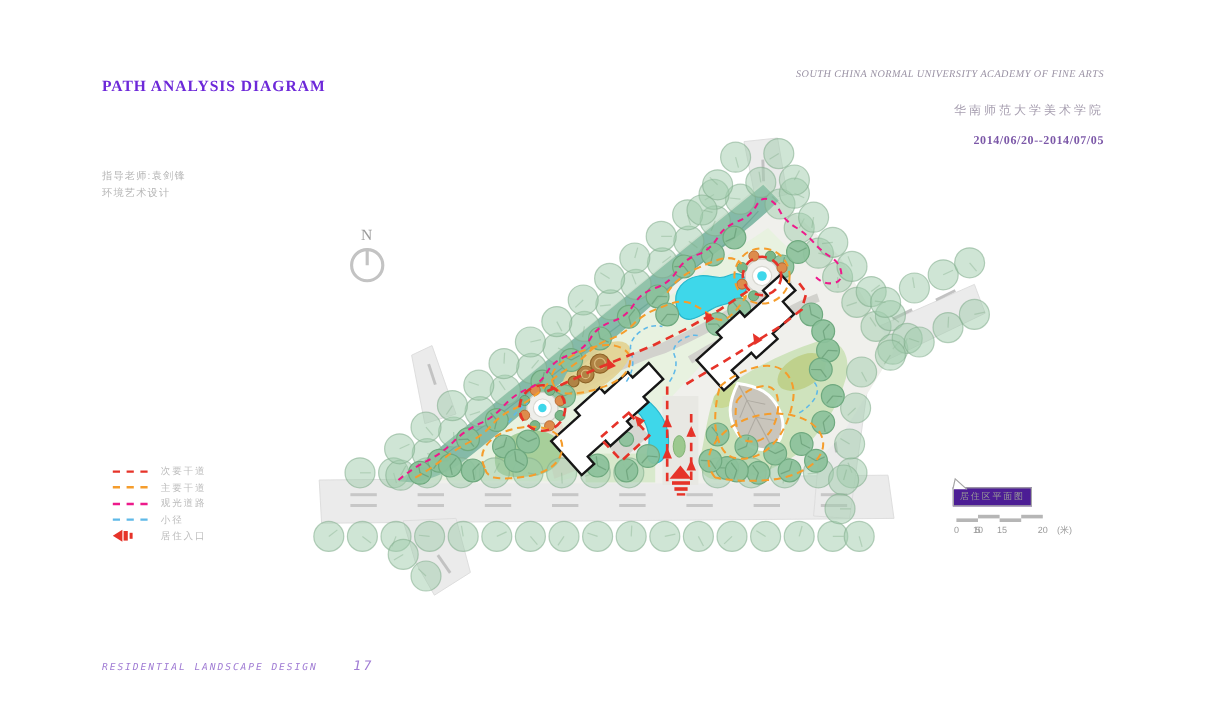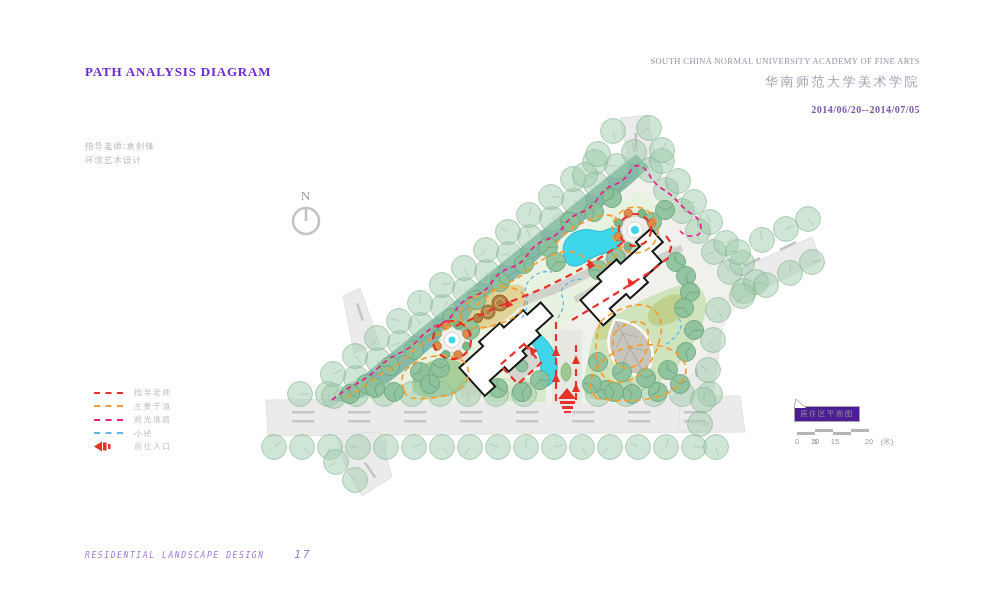--- a/index.html
+++ b/index.html
@@ -5,22 +5,22 @@
   html,body{margin:0;padding:0;background:#fff;}
   #board{position:relative;width:1008px;height:600px;background:#ffffff;overflow:hidden;
          font-family:"Liberation Sans",sans-serif;}
   
   #title-en{position:absolute;left:85px;top:64px;font-family:"Liberation Serif",serif;
             font-size:13px;letter-spacing:.8px;color:#6d28d9;font-weight:600;}
   #title-zh{position:absolute;left:84px;top:80px;font-size:21px;letter-spacing:8px;
             color:#a3a3a3;font-weight:400;}
   #info{position:absolute;left:85px;top:139px;font-size:8.5px;color:#b5b5b5;line-height:14px;letter-spacing:1px;}
   #school{position:absolute;right:88px;top:56px;text-align:right;}
-  #school .en{font-family:"Liberation Serif",serif;font-size:8.5px;color:#9b93a5;letter-spacing:.4px;}
-  #school .zh{font-size:13px;color:#a79fb0;letter-spacing:2.5px;margin-top:7px;}
+  #school .en{font-family:"Liberation Serif",serif;font-size:8.5px;color:#9b93a5;letter-spacing:.4px;font-style:italic;}
+  #school .zh{font-size:10px;color:#a79fb0;letter-spacing:2.5px;margin-top:19px;}
   #school .date{font-family:"Liberation Serif",serif;font-size:10px;font-weight:700;
                 color:#7c58a8;margin-top:13px;letter-spacing:.5px;}
   
   #north{position:absolute;left:284px;top:188px;width:44px;text-align:center;color:#9c9c9c;}
   #north .n{font-family:"Liberation Serif",serif;font-size:13px;letter-spacing:1px;}
   
   #legend{position:absolute;left:94px;top:386px;}
   .lg-row{display:flex;align-items:center;height:13px;margin-bottom:0.5px;}
   .lg-swatch{width:29px;margin-right:11px;border-top-style:dashed;border-top-width:2.5px;}
   .lg-arrow{width:29px;margin-right:11px;display:flex;align-items:center;}
@@ -544,21 +544,21 @@
   <div class="n">N</div>
   <svg width="44" height="34">
     <circle cx="22" cy="17" r="13" fill="none" stroke="#c3c3c3" stroke-width="2.6"></circle>
     <line x1="22" y1="3" x2="22" y2="17" stroke="#c3c3c3" stroke-width="2.6"></line>
   </svg>
 </div>
 
 <div id="legend">
   <div class="lg-row">
     <div class="lg-swatch" style="border-top-color: rgb(230, 51, 41);"></div>
-    <span class="lg-label">指导老师</span>
+    <span class="lg-label">次要干道</span>
   </div>
   <div class="lg-row">
     <div class="lg-swatch" style="border-top-color: rgb(245, 157, 44);"></div>
     <span class="lg-label">主要干道</span>
   </div>
   <div class="lg-row">
     <div class="lg-swatch" style="border-top-color: rgb(237, 26, 139);"></div>
     <span class="lg-label">观光道路</span>
   </div>
   <div class="lg-row">

